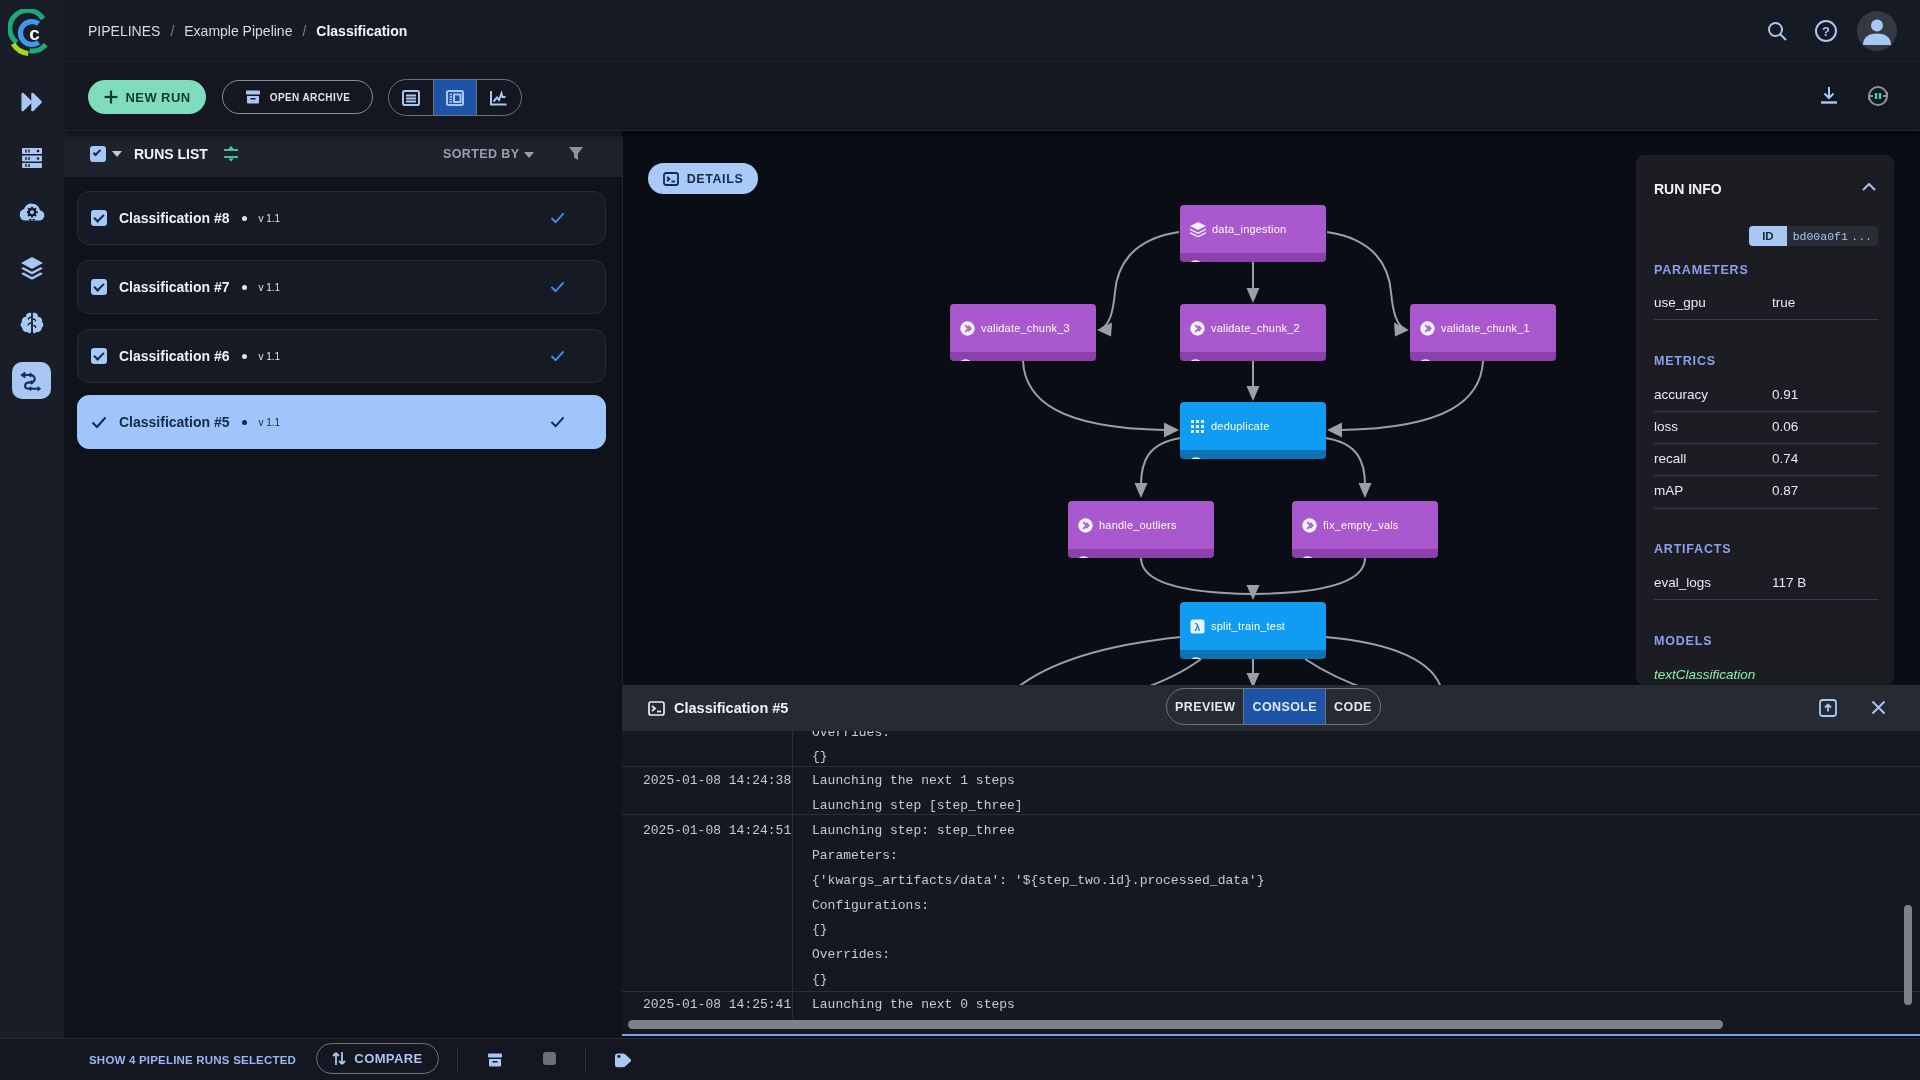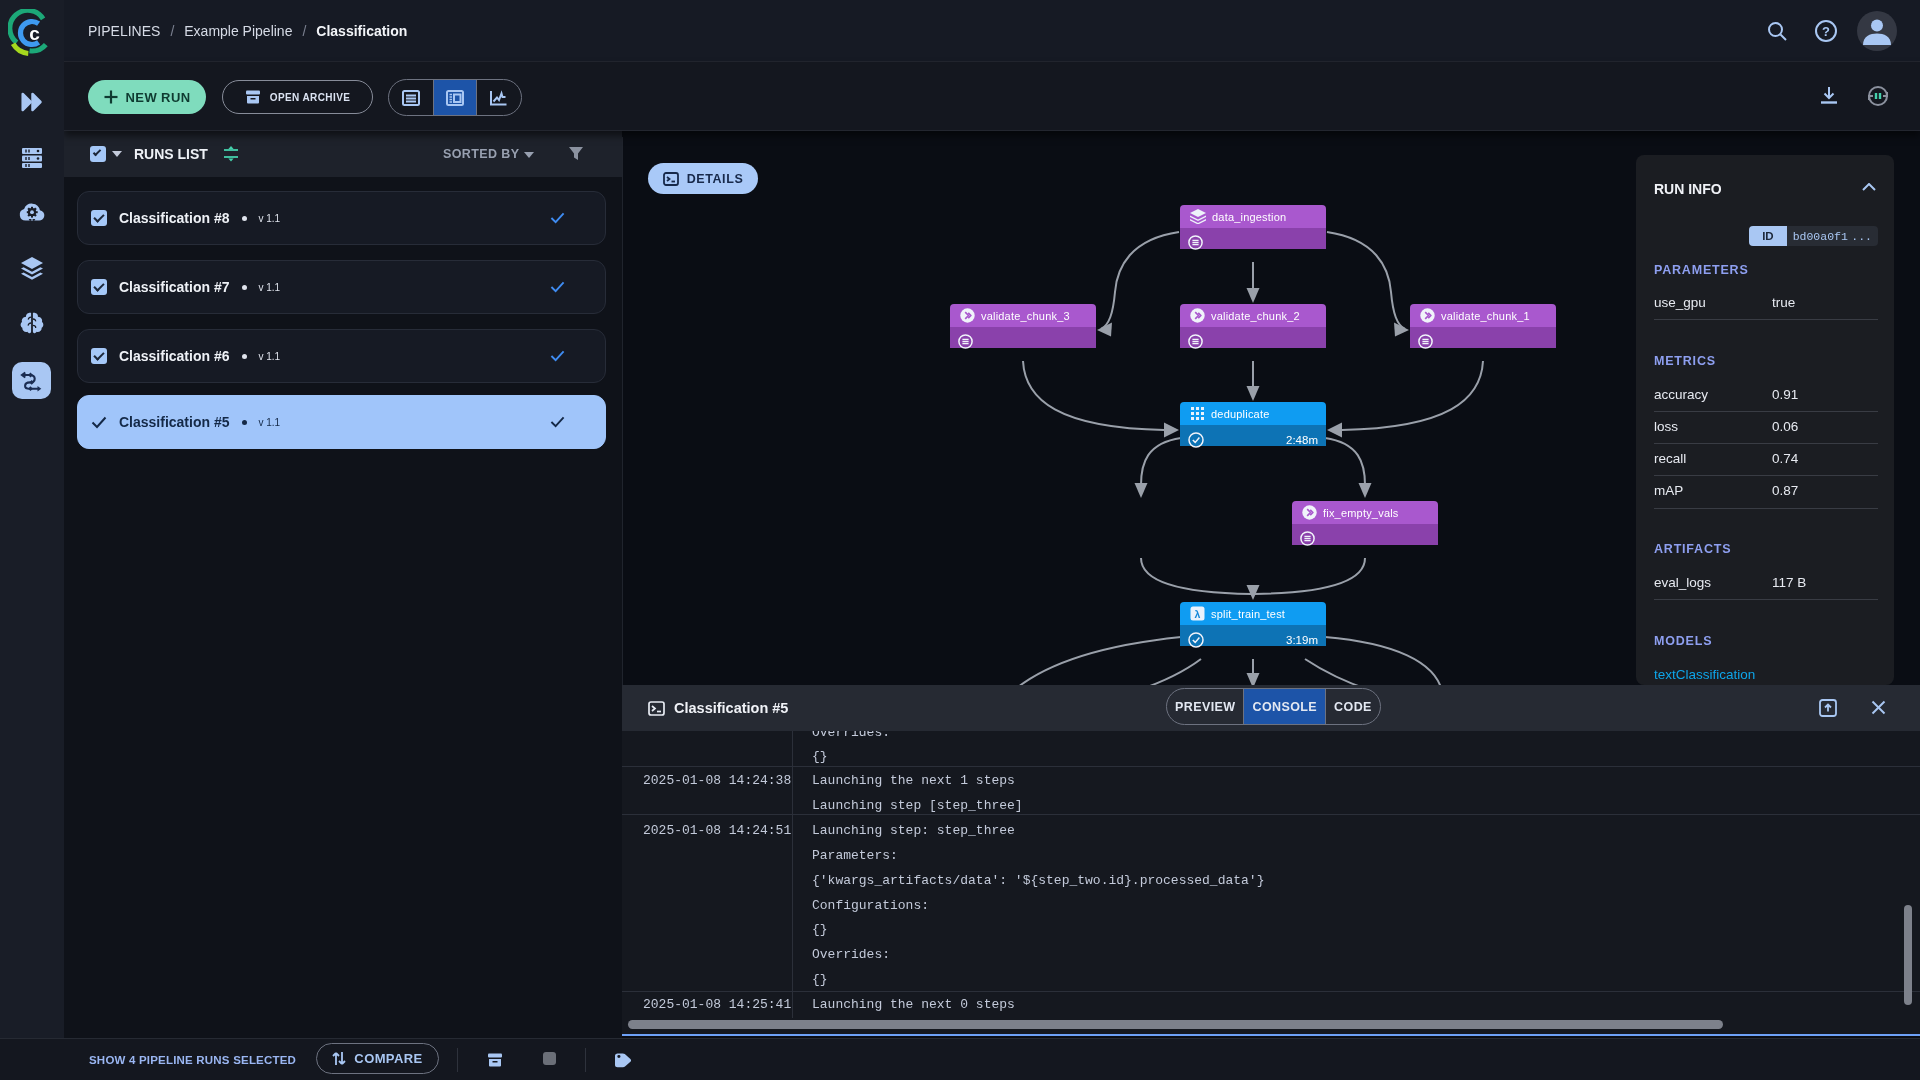--- a/index.html
+++ b/index.html
@@ -39,21 +39,21 @@
   .card .rchk { position:absolute; right:40px; width:15px; top:50%; transform:translateY(-50%); }
   .card.sel { background:#a0c5fa; border-color:#a0c5fa; }
   .card.sel .ttl { color:#142947; }
   .card.sel .dot { background:#142947; }
   .card.sel .ver { color:#142947; }
 
   
   #graph { left:622px; top:137px; width:1298px; height:554px; background:#0a0d14; border-left:1px solid #20242d; z-index:5; }
   #details { position:absolute; left:25px; top:26px; width:110px; height:31px; border-radius:16px; background:#a9c9f8; color:#17294a; font-size:12.5px; font-weight:700; letter-spacing:.6px; display:flex; align-items:center; justify-content:center; gap:8px; }
   .node { position:absolute; width:146px; height:57px; border-radius:4px; overflow:hidden; color:#fff; }
-  .node .nh { height:23px; display:flex; align-items:center; gap:6px; padding-left:10px; font-size:11px; letter-spacing:.2px; }
+  .node .nh { height:48px; display:flex; align-items:center; gap:6px; padding-left:10px; font-size:11px; letter-spacing:.2px; }
   .node .nf { height:21px; display:flex; align-items:center; padding:8px 8px 0 8px; font-size:12px; }
   .node.purple .nh { background:#a958ce; }
   .node.purple .nf { background:#8a41ab; }
   .node.blue .nh { background:#0f9cf2; }
   .node.blue .nf { background:#0d73b5; }
   .node .dur { margin-left:auto; font-size:11.5px; color:#fff; }
 
   
   #rinfo { left:1636px; top:155px; width:258px; height:530px; background:#1b1d22; border-radius:8px; z-index:8; color:#e7eaf1; }
   #rinfo .pad { position:absolute; left:18px; right:16px; }
@@ -427,20 +427,39 @@
             <rect x="11" y="11" width="3" height="3"></rect>
           </svg>deduplicate</div>
       <div class="nf">
           <svg width="16" height="16" viewBox="0 0 16 16">
             <circle cx="8" cy="8" r="7" fill="none" stroke="#f0f3fa" stroke-width="1.5"></circle>
             <path d="M4.8 8 L7.2 10.4 L11.4 5.6" fill="none" stroke="#f0f3fa" stroke-width="1.5"></path>
           </svg>
           <span class="dur">2:48m</span>
         </div>
     </div>
+    <div class="node purple" style="left:445px; top:364px;">
+      <div class="nh"><svg width="15" height="15" viewBox="0 0 15 15">
+            <circle cx="7.5" cy="7.5" r="7.2" fill="#f0f3fa"></circle>
+            <g fill="none" stroke="#a958ce" stroke-width="1.7" stroke-linejoin="round">
+              <path d="M5.2 4.2 L8.6 7.5 L5.2 10.8"></path>
+              <path d="M8.2 4.8 L10.9 7.5 L8.2 10.2"></path>
+            </g>
+          </svg>handle_outliers</div>
+      <div class="nf">
+          <svg width="15" height="15" viewBox="0 0 15 15">
+            <circle cx="7.5" cy="7.5" r="6.6" fill="none" stroke="#f0f3fa" stroke-width="1.5"></circle>
+            <g stroke="#f0f3fa" stroke-width="1.4">
+              <line x1="4.4" y1="5.4" x2="10.6" y2="5.4"></line>
+              <line x1="4.4" y1="7.5" x2="10.6" y2="7.5"></line>
+              <line x1="4.4" y1="9.6" x2="10.6" y2="9.6"></line>
+            </g>
+          </svg>
+        </div>
+    </div>
     <div class="node purple" style="left:669px; top:364px;">
       <div class="nh"><svg width="15" height="15" viewBox="0 0 15 15">
             <circle cx="7.5" cy="7.5" r="7.2" fill="#f0f3fa"></circle>
             <g fill="none" stroke="#a958ce" stroke-width="1.7" stroke-linejoin="round">
               <path d="M5.2 4.2 L8.6 7.5 L5.2 10.8"></path>
               <path d="M8.2 4.8 L10.9 7.5 L8.2 10.2"></path>
             </g>
           </svg>fix_empty_vals</div>
       <div class="nf">
           <svg width="15" height="15" viewBox="0 0 15 15">
@@ -486,21 +505,21 @@
     <div class="krow" style="top:264px;">loss<span class="v">0.06</span></div>
     <div class="sepln" style="top:288px;"></div>
     <div class="krow" style="top:296px;">recall<span class="v">0.74</span></div>
     <div class="sepln" style="top:320px;"></div>
     <div class="krow" style="top:328px;">mAP<span class="v">0.87</span></div>
     <div class="sepln" style="top:353px;"></div>
     <div class="pad sechdr" style="top:387px;">ARTIFACTS</div>
     <div class="krow" style="top:420px;">eval_logs<span class="v">117 B</span></div>
     <div class="sepln" style="top:444px;"></div>
     <div class="pad sechdr" style="top:479px;">MODELS</div>
-    <div class="krow" style="top:512px; color:#0ea5e9;">textClassification</div>
+    <div class="krow" style="top:512px; color:#86efac;font-style:italic;">textClassification</div>
   </div>
 
   <div id="console" class="abs">
     <div id="conshdr">
       <svg style="margin-left:26px" width="17" height="15" viewBox="0 0 17 15" fill="none" stroke="#e8ecf4" stroke-width="1.7">
           <rect x="1" y="1" width="15" height="13" rx="2"></rect>
           <path d="M4 5 L7 7.5 L4 10"></path>
           <line x1="9" y1="10.5" x2="13" y2="10.5"></line>
         </svg>
       <span style="margin-left:9px; font-size:14.5px; font-weight:700; color:#f0f2f7;">Classification #5</span>

